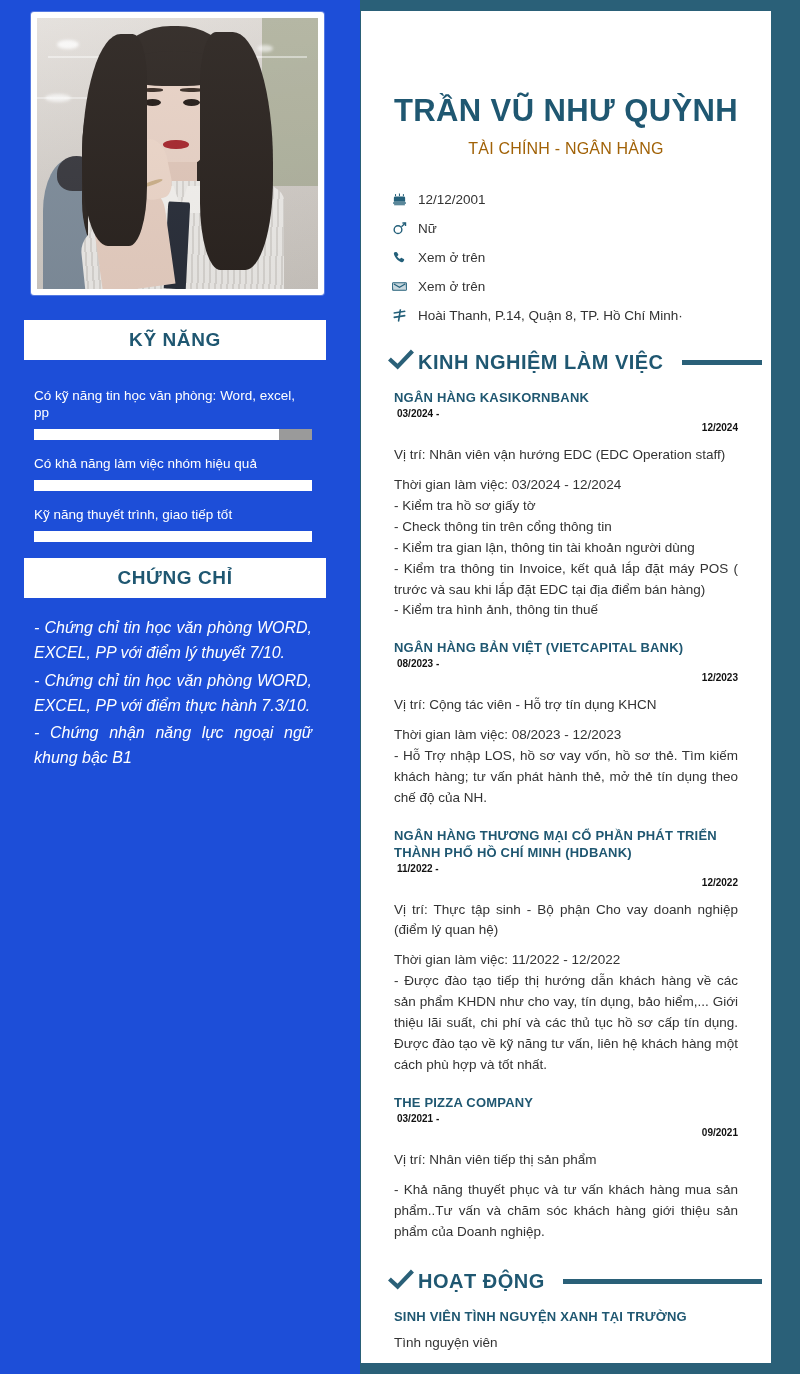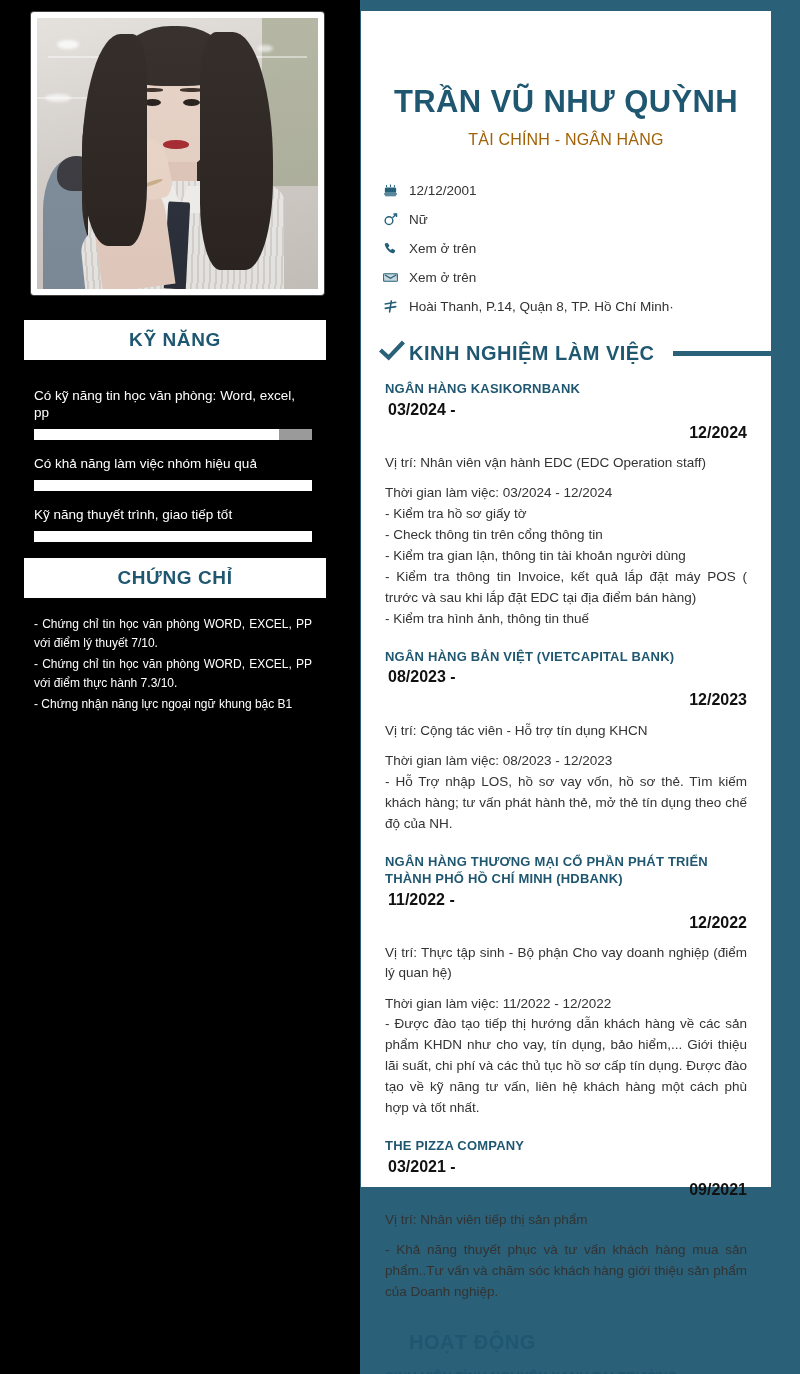--- a/index.html
+++ b/index.html
@@ -19,21 +19,21 @@
     background: #2a6078;
     overflow: hidden;
   }
 
   
   .left-col {
     position: absolute;
     left: 0; top: 0;
     width: 360px;
     height: 1374px;
-    background: #000000;
+    background: #1d4ed8;
   }
 
   .photo-frame {
     position: absolute;
     left: 31px; top: 12px;
     width: 293px;
     height: 283px;
     background: #ffffff;
     border-radius: 3px;
     padding: 6px;
@@ -111,34 +111,35 @@
     width: 100%;
     height: 11px;
     background: #9a9a9a;
     display: flex;
   }
   .skill-fill { height: 100%; background: #ffffff; }
 
   .certs-wrap { position: absolute; left: 34px; top: 615px; width: 278px; }
   .cert-line {
     color: #ffffff;
-    font-size: 12px;
+    font-size: 16px;
     line-height: 1.58;
     text-align: justify;
     margin-bottom: 2px;
+    font-style: italic;
   }
 
   
   .right-col {
     position: absolute;
     left: 361px; top: 11px;
     width: 410px;
-    height: 1176px;
+    height: 1352px;
     background: #ffffff;
-    padding: 0;
+    padding: 9px;
   }
 
   .name {
     margin-top: 74px;
     text-align: center;
     color: #1f5771;
     font-size: 31px;
     font-weight: bold;
     letter-spacing: .4px;
     line-height: 1.1;
@@ -193,21 +194,21 @@
   .body-area { padding: 0 24px 0 24px; }
   .job-company {
     color: #1f5771;
     font-size: 13px;
     font-weight: bold;
     line-height: 1.35;
     letter-spacing: .2px;
   }
   .job-dates {
     color: #111111;
-    font-size: 16px;
+    font-size: 10px;
     font-weight: bold;
     line-height: 1.45;
     padding-left: 3px;
   }
   .job-dates .d2 { padding-left: 7px; display: block; text-align: right; }
   .job-role {
     color: #333333;
     font-size: 13.5px;
     line-height: 1.5;
     margin-top: 9px;
@@ -391,21 +392,21 @@
     </div>
 
     <div class="body-area">
 
       <div class="job-block">
         <div class="job-company">NGÂN HÀNG KASIKORNBANK</div>
         <div class="job-dates">
           <span>03/2024 -</span>
           <span class="d2">12/2024</span>
         </div>
-        <div class="job-role">Vị trí: Nhân viên vận hành EDC (EDC Operation staff)</div>
+        <div class="job-role">Vị trí: Nhân viên vận hướng EDC (EDC Operation staff)</div>
         <div class="job-line gap">Thời gian làm việc: 03/2024 - 12/2024</div>
         <div class="job-line">- Kiểm tra hồ sơ giấy tờ</div>
         <div class="job-line">- Check thông tin trên cổng thông tin</div>
         <div class="job-line">- Kiểm tra gian lận, thông tin tài khoản người dùng</div>
         <div class="job-line">- Kiểm tra thông tin Invoice, kết quả lắp đặt máy POS ( trước và sau khi lắp đặt EDC tại địa điểm bán hàng)</div>
         <div class="job-line">- Kiểm tra hình ảnh, thông tin thuế</div>
       </div>
 
       <div class="job-block">
         <div class="job-company">NGÂN HÀNG BẢN VIỆT (VIETCAPITAL BANK)</div>

